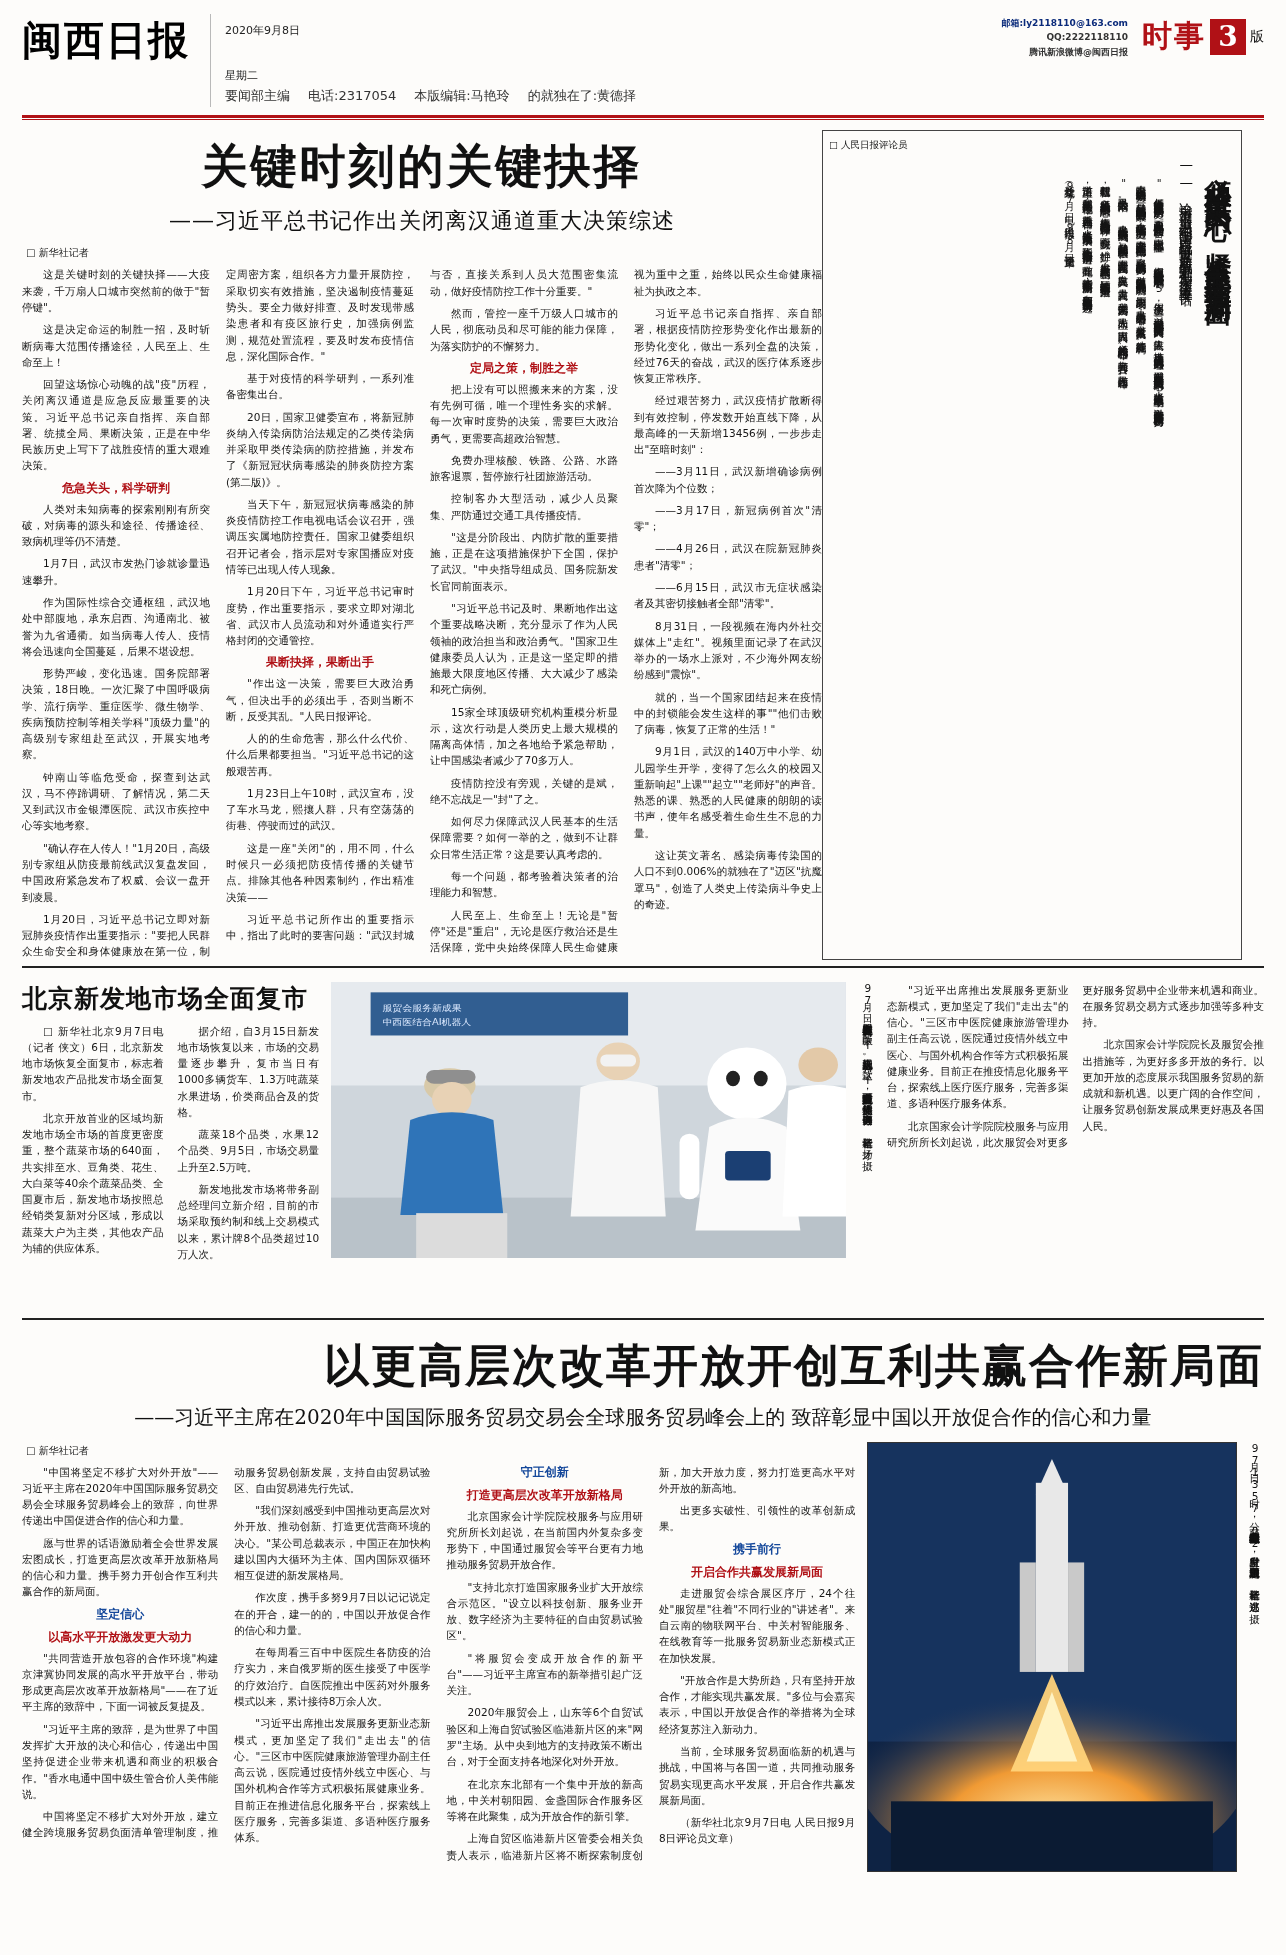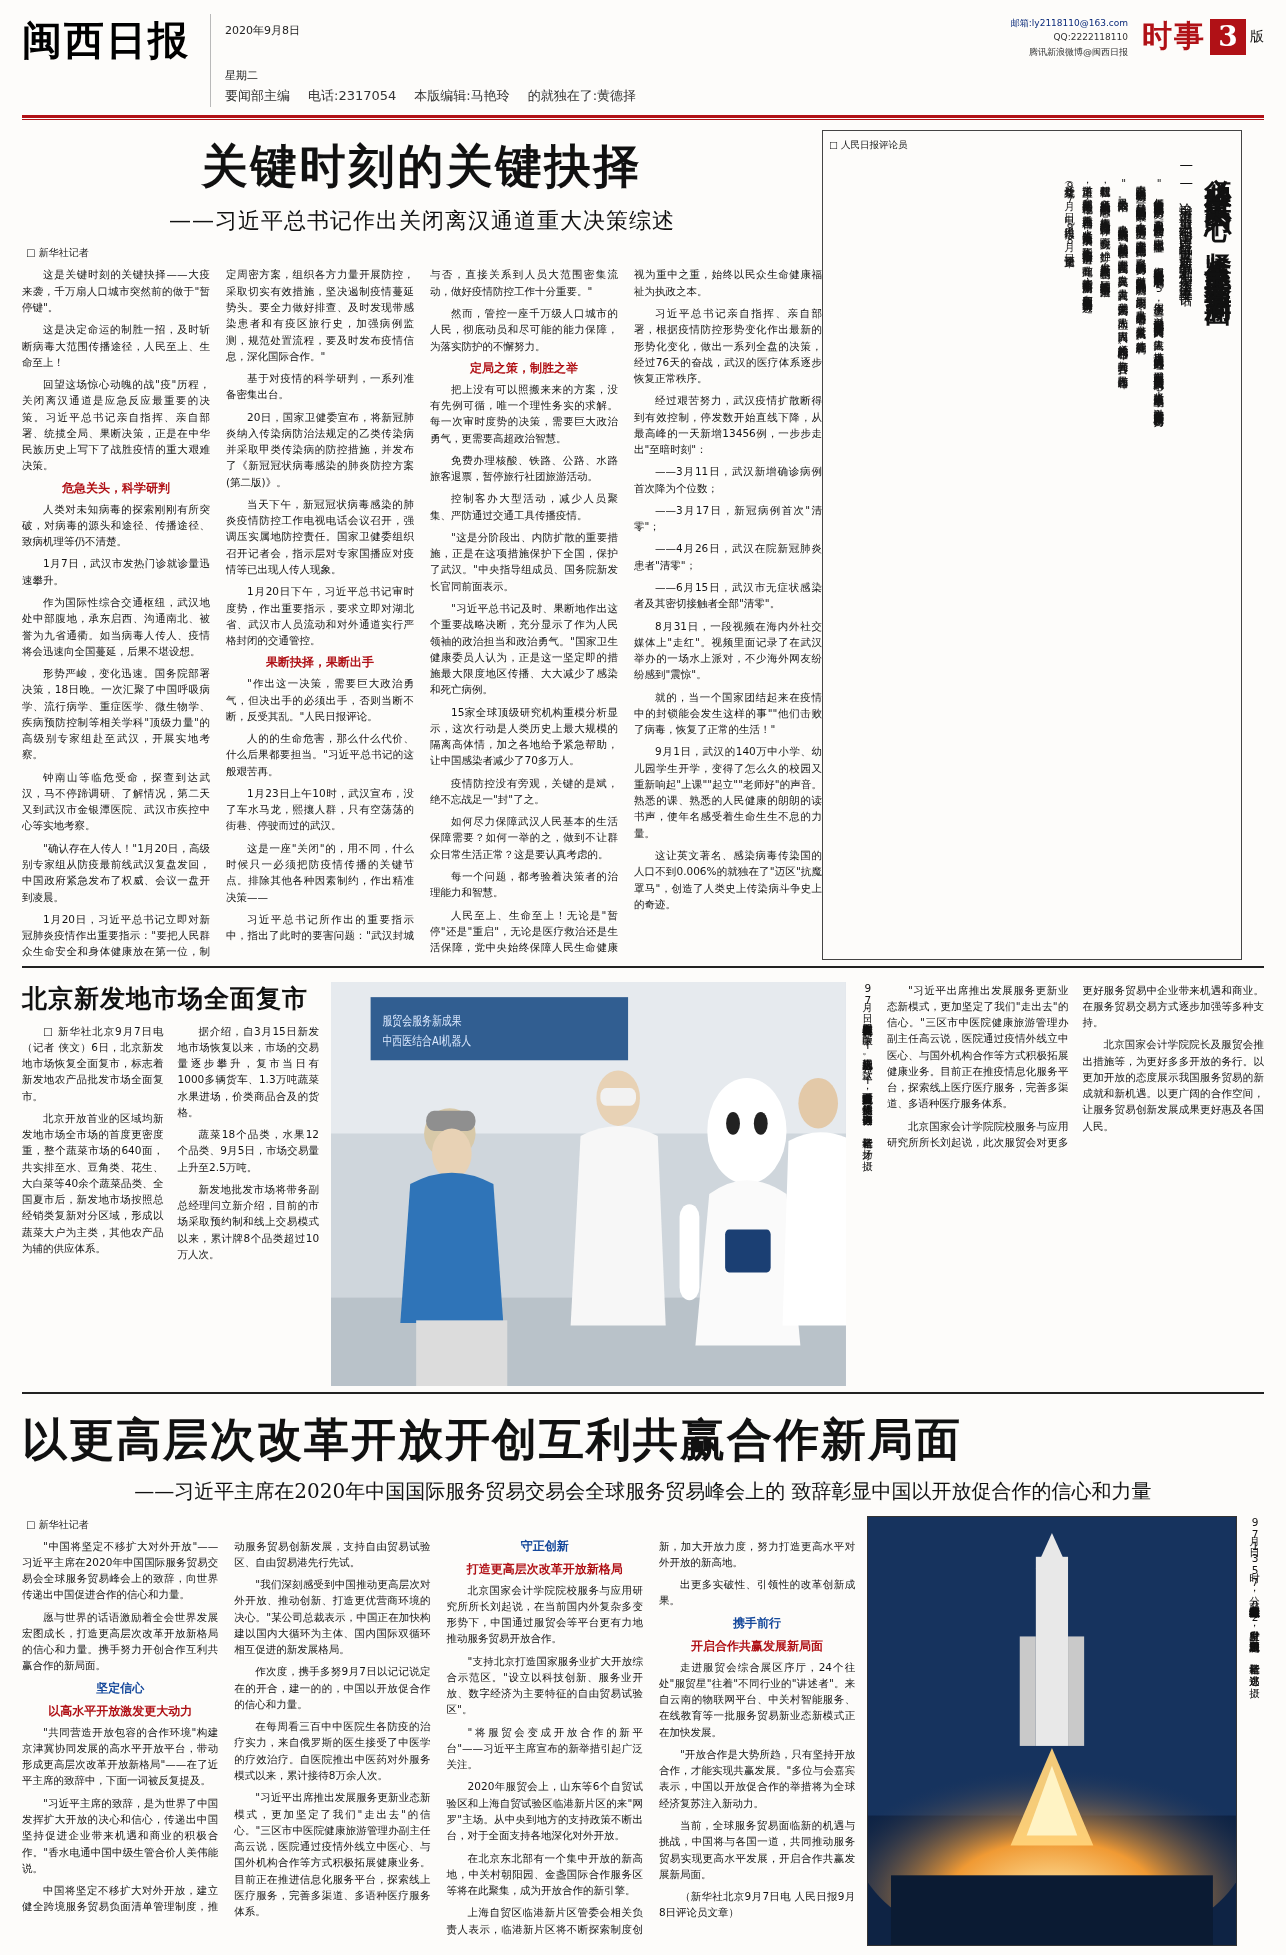--- a/index.html
+++ b/index.html
@@ -17,21 +17,21 @@
   .logo-box { flex:0 0 auto; }
   .paper-name {
     font-family:"DejaVu Serif","Liberation Serif",serif;
     font-size:40px; font-weight:700; letter-spacing:2px; color:#000;
     line-height:1; padding-top:6px;text-align:right;
   }
   .mast-mid { flex:1 1 auto; border-left:1px solid #b9b9b9; padding-left:14px; margin-left:6px;
               font-size:10px; color:#222; line-height:1.7; padding-top:8px;}
   .mast-mid .row1 { display:flex; gap:26px; font-size:11px;flex-direction:column; }
   .mast-mid .row2 { display:flex; gap:18px; font-size:13px; color:#333; }
-  .mast-right { flex:0 0 auto; text-align:right; font-size:9px; color:#333; line-height:1.6; padding-top:2px;}
+  .mast-right { flex:0 0 auto; text-align:right; font-size:9px; color:#333; line-height:1.6; padding-top:2px;font-weight:bold;}
   .mast-right .mail { color:#0a2a7a; }
   .mast-badge { display:flex; align-items:center; justify-content:flex-end; gap:4px; margin-top:2px;}
   .badge-word { font-family:"DejaVu Serif","Liberation Serif",serif; font-size:30px; font-weight:700; color:#b01116; letter-spacing:2px;}
   .badge-num { background:#b01116; color:#fff; font-size:28px; font-weight:700; width:36px; height:36px;
                display:flex; align-items:center; justify-content:center; font-family:"DejaVu Serif",serif;}
   .badge-ban { font-size:14px; color:#111; }
   .mast-rule { border-top:3px solid #b01116; border-bottom:1px solid #b01116; height:5px; margin:4px 0 10px 0;}
 
   
   .top-zone { display:flex; }
@@ -76,29 +76,29 @@
   
   .mid-zone { display:flex; gap:12px; margin-top:14px; }
   .mid-left { width:300px; }
   .mid-photo { width:520px; }
   .mid-right { width:410px; display:flex; gap:10px; }
   .mid-h {
     font-family:"DejaVu Serif","Liberation Serif",serif;
     font-size:25px; font-weight:700; letter-spacing:1px; margin:0 0 8px 0;
   }
   .photo {
-    width:100%; height:404px; position:relative; overflow:hidden;
+    width:100%; height:276px; position:relative; overflow:hidden;
     background:linear-gradient(#d8dde2,#c3cbd2);
     border:0;
   }
   .cap-vert { writing-mode:vertical-rl; text-orientation:upright; font-size:10.5px; line-height:1.8; height:330px; }
 
   
   .big-head {
-    text-align:left; font-family:"DejaVu Serif","Liberation Serif",serif;
+    text-align:right; font-family:"DejaVu Serif","Liberation Serif",serif;
     font-size:45px; font-weight:700; letter-spacing:2px; margin:16px 0 6px 0;
   }
   .big-sub { text-align:center; font-size:20px; line-height:1.5; font-family:"DejaVu Serif",serif; margin-bottom:10px;}
 
   .bottom-zone { display:flex; gap:12px; }
   .bottom-left { width:840px; }
   .bottom-right { width:400px; }
   .rocket {
     width:100%; height:430px; background:linear-gradient(#0b1a3a,#17335f 60%,#2b4a77);
     position:relative; overflow:hidden; border:1px solid #333;

